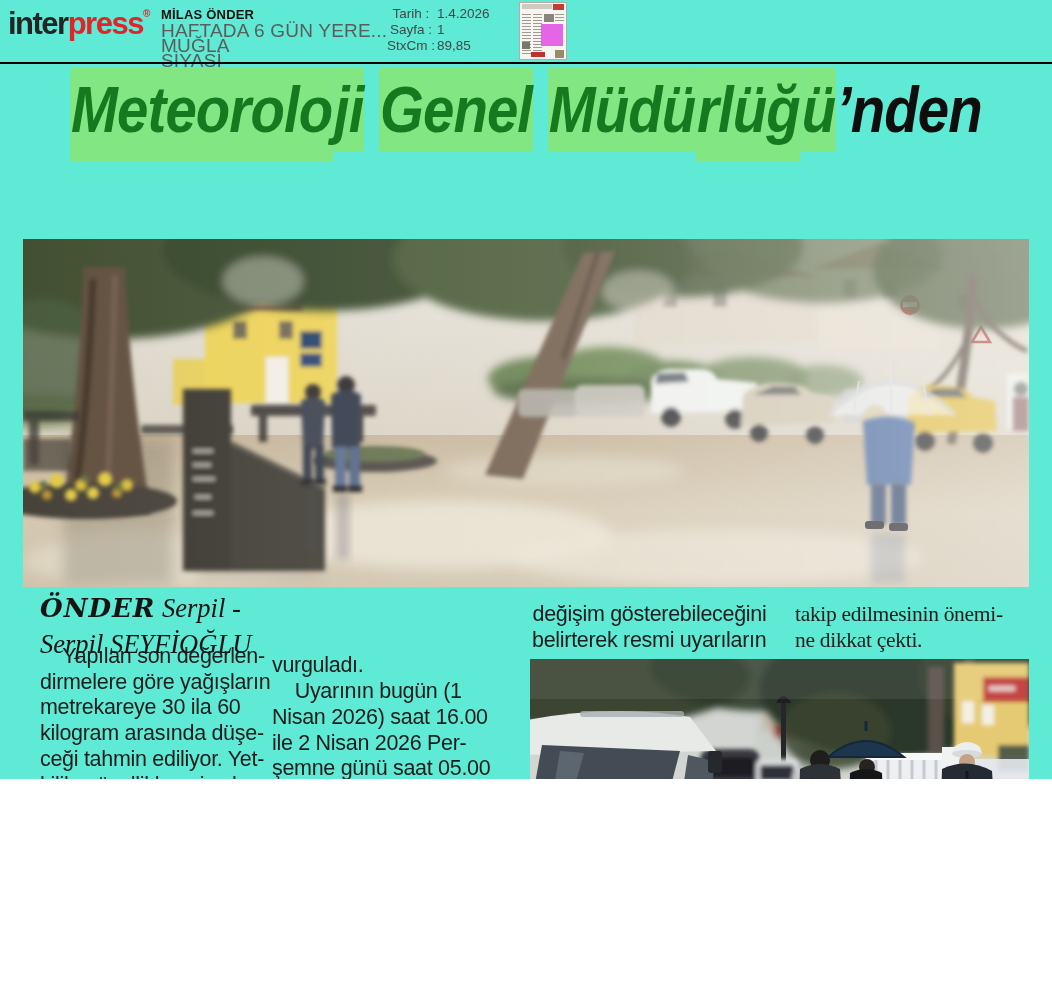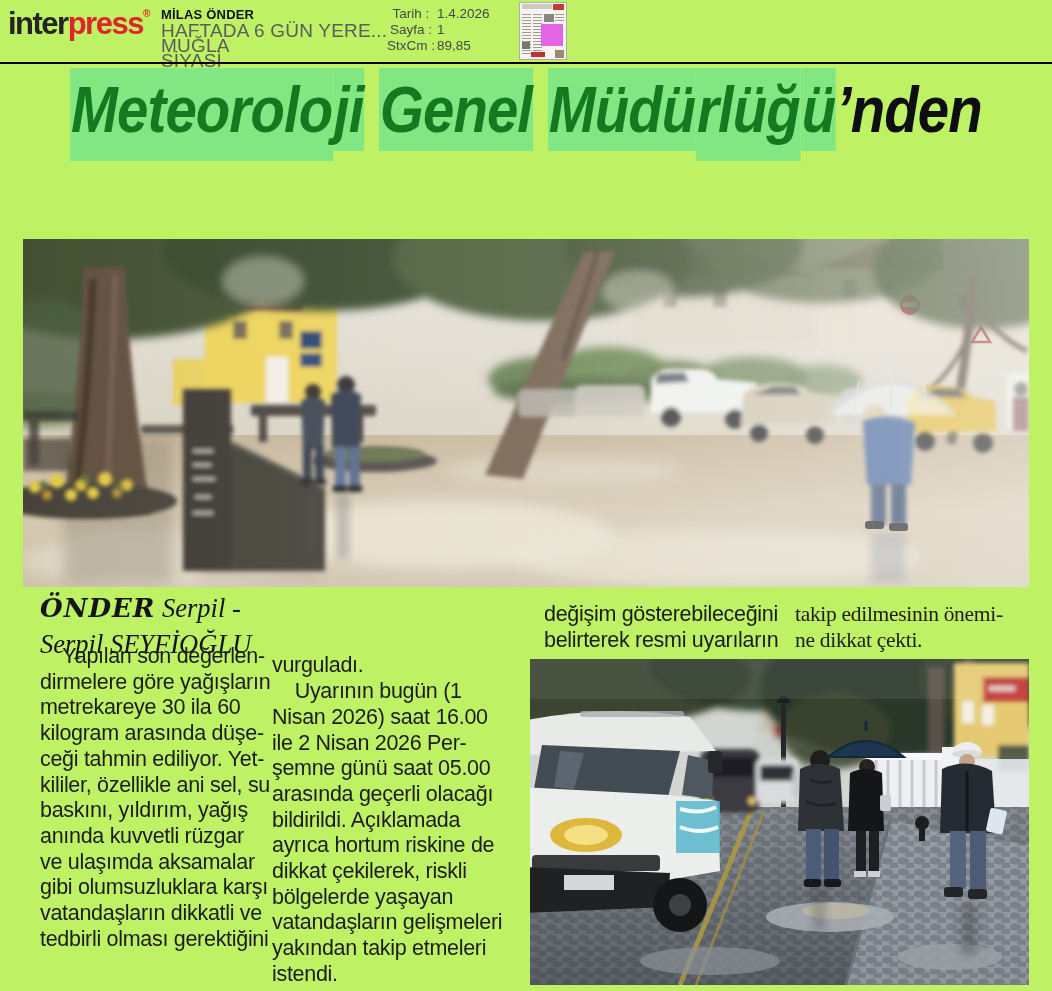--- a/index.html
+++ b/index.html
@@ -2,21 +2,21 @@
 <html lang="tr" style="--logo-red: #e1232a; --green_hl_bg: #82e682; --green_hl_text: #157a1f; --cyan_hl_bg: #46d7d7; --cyan_hl_text: #0b7474;"><head>
 <meta charset="utf-8">
 <style>
   :root{
     --logo-red:#e1232a; --logo-dark:#262324;
     --green_hl_bg:#82e682; --green_hl_text:#157a1f;
     --cyan_hl_bg:#46d7d7; --cyan_hl_text:#0b7474;
     --body_text:#1c1c1c; --meta_text:#474747;
   }
   html,body{margin:0;padding:0;background:#fff;}
-  .page{position:relative;width:1052px;height:991px;background:#bef264;overflow:hidden;
+  .page{position:relative;width:1052px;height:779px;background:#5eead4;overflow:hidden;
         font-family:"Liberation Sans",sans-serif;color:var(--body_text);}
   
   .logo{position:absolute;left:8px;top:8px;font-weight:bold;font-size:31px;letter-spacing:-1.5px;line-height:1;}
   .logo .p1{color:var(--logo-dark);} .logo .p2{color:var(--logo-red);}
   .logo .reg{color:var(--logo-red);font-size:10px;vertical-align:top;letter-spacing:0;position:relative;top:1px;}
   .pub{position:absolute;left:161px;top:6px;line-height:15px;}
   .pub-name{font-weight:bold;font-size:13px;color:#111;letter-spacing:0.2px;line-height:17px;}
   .pub-line{font-size:19px;color:#5c5c5c;letter-spacing:0.2px;}
   .meta{position:absolute;left:385px;top:6px;font-size:13.5px;color:var(--meta_text);line-height:16px;}
   .meta-row .ml{display:inline-block;width:52px;text-align:center;}
@@ -32,21 +32,21 @@
   .ghl-deep{padding-bottom:15px;}
   
   .byline{position:absolute;left:40px;top:592px;width:240px;line-height:33px;color:#141414;}
   .by-brand{font-family:"DejaVu Serif",serif;font-weight:bold;font-style:italic;font-size:26px;letter-spacing:1px;}
   .by-role,.by-author{font-family:"Liberation Serif",serif;font-style:italic;font-size:26.5px;}
   
   .col{position:absolute;font-size:21.5px;line-height:25.7px;letter-spacing:-0.3px;
        white-space:pre;color:var(--body_text);}
   .col1{left:40px;top:644px;}
   .col2{left:272px;top:602px;}
-  .col3{left:544px;top:602px;}
+  .col3{left:532px;top:602px;text-align:right;}
   .col4{left:795px;top:602px;font-family:Liberation Serif, serif;}
   
   .photo-main{position:absolute;left:23px;top:239px;width:1006px;height:348px;}
   .photo-2{position:absolute;left:530px;top:659px;width:499px;height:326px;}
   svg{display:block;}
 </style>
 </head>
 <body>
 
 <div class="page">

